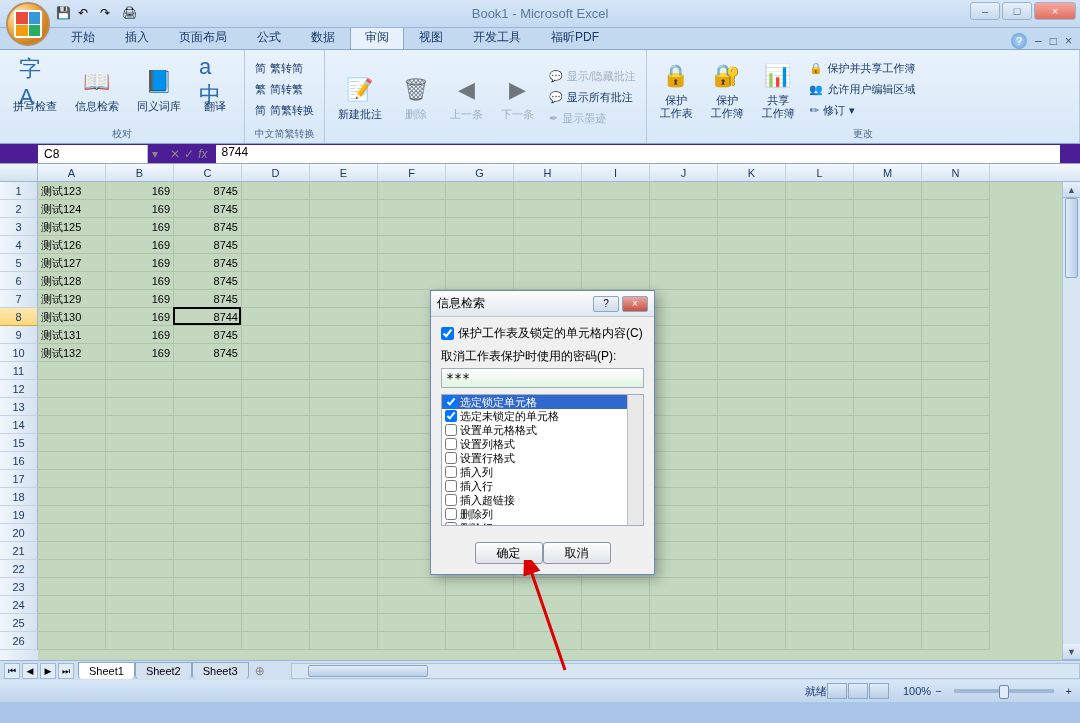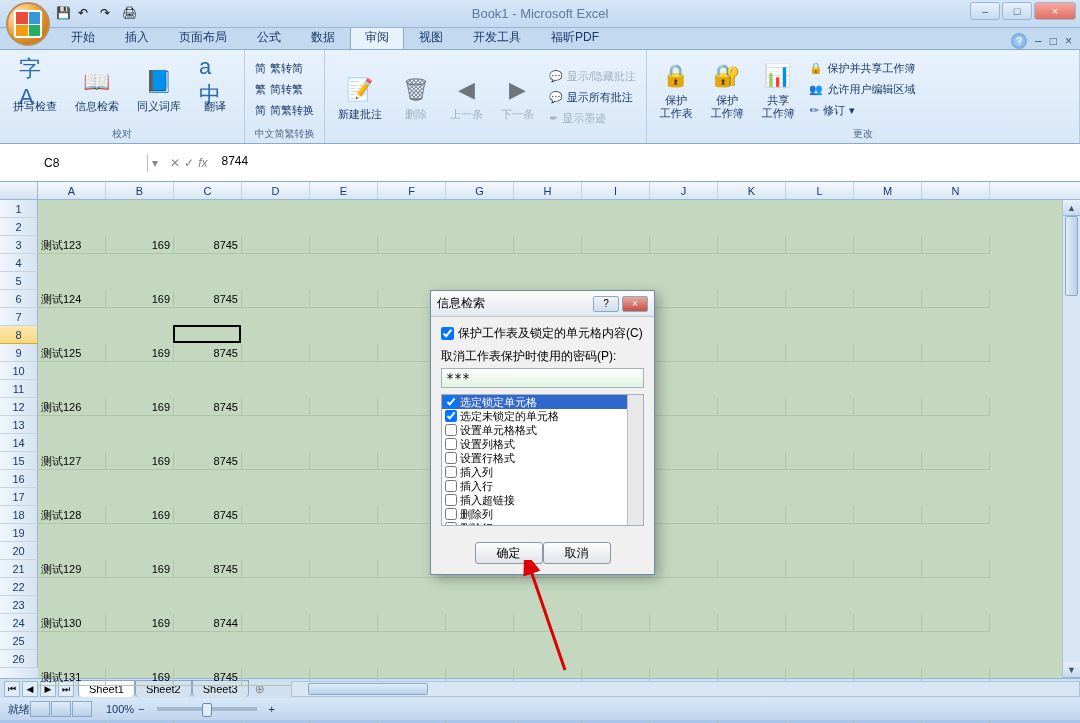--- a/index.html
+++ b/index.html
@@ -30,56 +30,56 @@
 .ribbon-group-body { flex: 1; display: flex; align-items: center; gap: 4px; }
 .ribbon-group-label { text-align: center; font-size: 10px; color: #4a6a8a; padding-top: 2px; }
 .big-btn { display: flex; flex-direction: column; align-items: center; gap: 2px; padding: 2px 6px; cursor: pointer; border: 1px solid transparent; }
 .big-btn-icon { width: 32px; height: 32px; display: flex; align-items: center; justify-content: center; font-size: 22px; }
 .big-btn-label { font-size: 11px; color: #1a3a6a; text-align: center; line-height: 1.1; }
 .small-btn-col { display: flex; flex-direction: column; gap: 2px; }
 .small-btn { display: flex; align-items: center; gap: 4px; padding: 2px 4px; font-size: 11px; color: #1a3a6a; cursor: pointer; }
 .small-btn.disabled { color: #a0b0c0; }
 
 
-.formula-bar { height: 38px; background: #ffffff; border-bottom: 1px solid #8ba8c9; display: flex; align-items: center; }
+.formula-bar { height: 20px; background: #4c1d95; border-bottom: 1px solid #8ba8c9; display: flex; align-items: center; }
 .name-box { width: 110px; border-right: 1px solid #b0c4d8; padding: 0 6px; background: #fff; height: 18px; margin: 2px 0 2px 38px; display: flex; align-items: center; }
 .formula-icons { display: flex; gap: 4px; padding: 0 8px; color: #888; }
 .formula-input { flex: 1; background: #fff; height: 18px; margin: 2px 20px 2px 0; padding: 0 6px; }
 
 
 .col-headers { height: 18px; background: linear-gradient(#f4f8fd,#d8e6f4); display: flex; border-bottom: 1px solid #9fb8d0; }
 .corner { width: 38px; border-right: 1px solid #9fb8d0; background: linear-gradient(#f0f6fc,#d4e2f0); }
 .col-h { width: 68px; border-right: 1px solid #c4d4e4; text-align: center; font-size: 11px; color: #1a3a6a; line-height: 18px; cursor: pointer; }
 
 
 .grid-area { display: flex; height: 478px; }
 .row-headers { width: 38px; background: linear-gradient(90deg,#f0f6fc,#d4e2f0); }
 .row-h { height: 18px; border-bottom: 1px solid #c4d4e4; border-right: 1px solid #9fb8d0; text-align: center; font-size: 11px; color: #1a3a6a; line-height: 18px; cursor: pointer; }
 .row-h.sel { background: linear-gradient(#fce8b0,#f8d880); border-bottom-color: #d8a830; }
 .cells { flex: 1; background: #c4d8c0; position: relative; }
-.row { display: flex; height: 18px; margin-top: 36px; }
+.row { display: flex; height: 18px; }
 .cell { width: 68px; height: 18px; border-right: 1px solid #b0c4ac; border-bottom: 1px solid #b0c4ac; font-size: 11px; padding: 0 3px; line-height: 18px; }
 .cell.txt { text-align: left; }
 .cell.num { text-align: right; }
 .active-cell-border { position: absolute; border: 2px solid #000; pointer-events: none; }
 .vscroll { width: 18px; background: #d8e6f4; border-left: 1px solid #b0c4d8; position: relative; }
 .vscroll-thumb { position: absolute; top: 16px; left: 2px; right: 2px; height: 80px; background: linear-gradient(90deg,#e0ecf8,#b8d0e8); border: 1px solid #8ba8c9; border-radius: 2px; }
 .scroll-btn { height: 16px; background: linear-gradient(#e8f0fa,#c8daee); border-bottom: 1px solid #9ab5d6; text-align: center; font-size: 9px; line-height: 16px; color: #456; }
 
 
 .sheet-bar { height: 20px; background: #d0e0f0; display: flex; align-items: center; border-top: 1px solid #9ab5d6; }
 .sheet-nav { display: flex; padding: 0 4px; gap: 2px; }
 .sheet-nav span { width: 16px; height: 16px; background: #e0ecf8; border: 1px solid #a0b8d0; text-align: center; font-size: 9px; line-height: 14px; cursor: pointer; }
 .sheet-tab { padding: 2px 10px; background: #fff; border: 1px solid #8ba8c9; border-bottom: none; font-size: 11px; cursor: pointer; border-radius: 0 0 4px 4px; }
 .sheet-tab.inactive { background: #d4e2f0; }
 .hscroll { flex: 1; margin-left: 20px; background: #d8e6f4; height: 16px; position: relative; border: 1px solid #b0c4d8; }
 .hscroll-thumb { position: absolute; left: 16px; top: 1px; bottom: 1px; width: 120px; background: linear-gradient(#e0ecf8,#b8d0e8); border: 1px solid #8ba8c9; border-radius: 2px; }
 
 
-.status-bar { height: 22px; background: linear-gradient(#d8e8f8,#c0d4ec); display: flex; align-items: center; padding: 0 8px; font-size: 11px; color: #1a3a6a; justify-content: flex-start; }
+.status-bar { height: 22px; background: linear-gradient(#d8e8f8,#c0d4ec); display: flex; align-items: center; padding: 0 8px; font-size: 11px; color: #1a3a6a; justify-content: flex-end; }
 .zoom-area { display: flex; align-items: center; gap: 4px; }
 .view-btns { display: flex; gap: 1px; margin-right: 10px; }
 .view-btn { width: 20px; height: 16px; background: linear-gradient(#e0ecf8,#b8d0e8); border: 1px solid #8ba8c9; }
 .zoom-slider { width: 100px; height: 4px; background: #a0b8d0; position: relative; margin: 0 8px; }
 .zoom-slider::after { content: ''; position: absolute; left: 50%; top: -4px; width: 8px; height: 12px; background: #e0ecf8; border: 1px solid #6a8ab0; border-radius: 2px; transform: translateX(-50%); }
 
 
 .dialog { position: absolute; left: 430px; top: 290px; width: 225px; background: #f0f0f0; border: 1px solid #6a8ab0; box-shadow: 4px 4px 12px rgba(0,0,0,0.3); }
 .dialog-title { height: 26px; background: linear-gradient(#fdfdfd,#e0e8f0); display: flex; align-items: center; padding: 0 6px; border-bottom: 1px solid #c0c8d0; }
 .dialog-title-text { font-size: 12px; flex: 1; }

